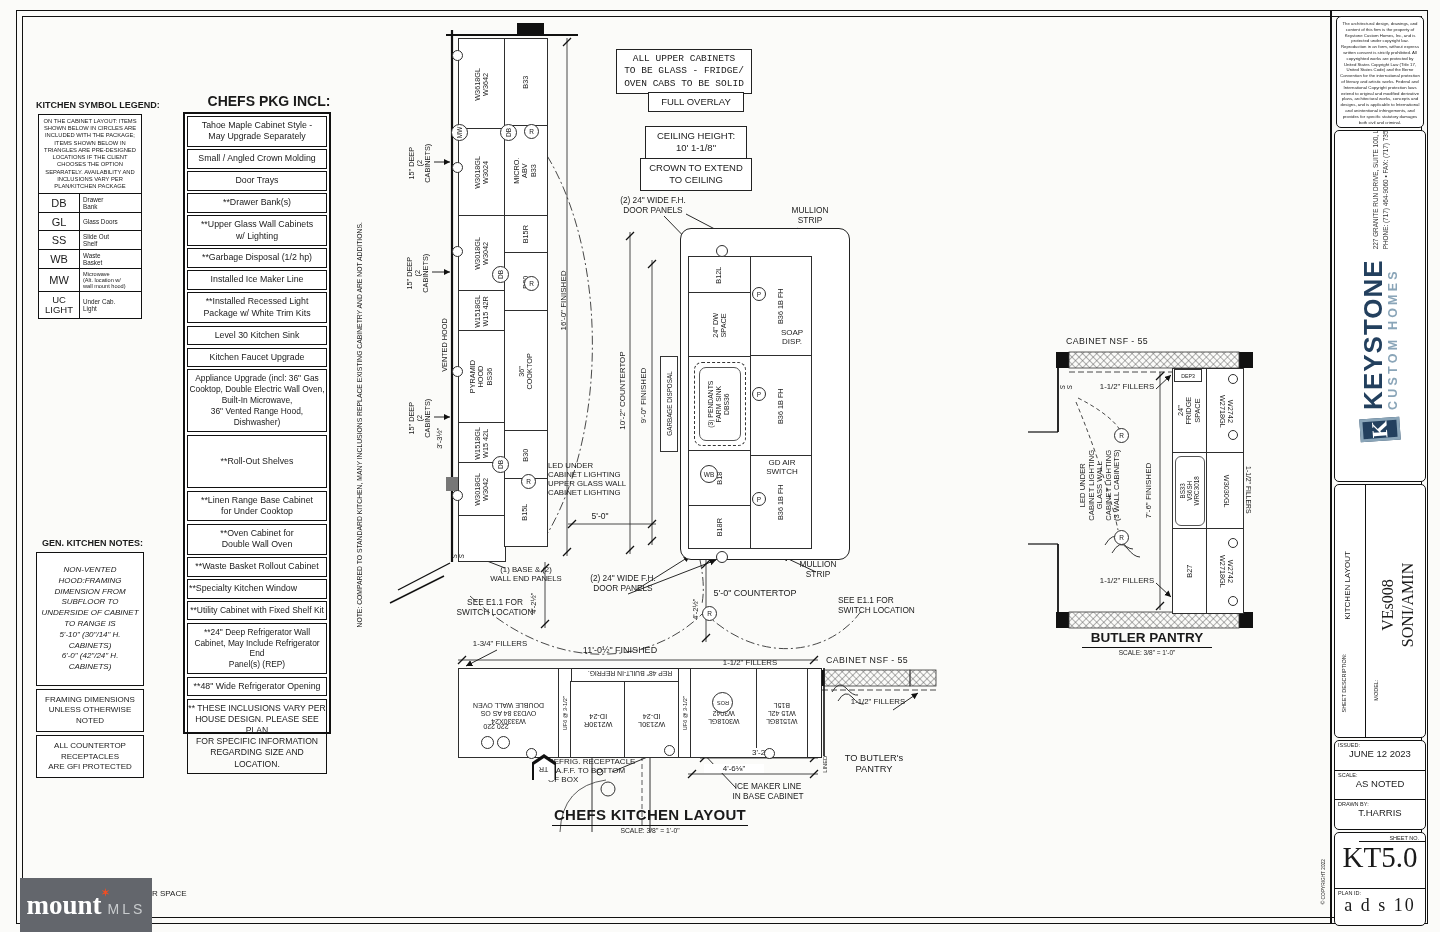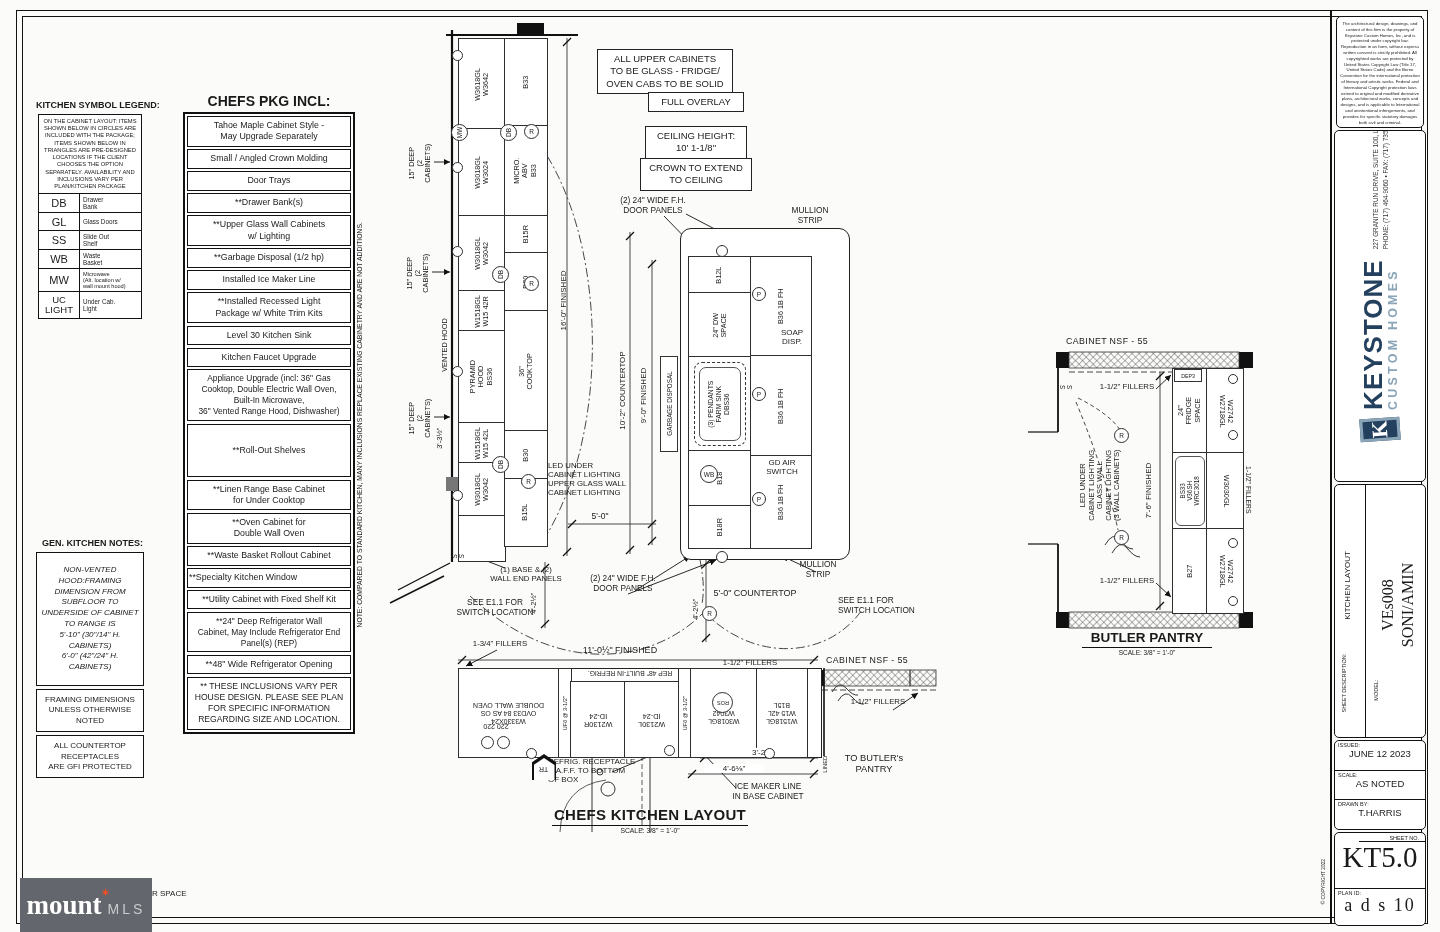--- a/index.html
+++ b/index.html
@@ -214,21 +214,21 @@
 6'-0" (42"/24" H.
 CABINETS)</div>
   <div style="border:1.6px solid #111;background:#fff;font-size:8px;text-align:center;white-space:pre-line;padding:5px 1px;line-height:1.3;">FRAMING DIMENSIONS
 UNLESS OTHERWISE NOTED</div>
   <div style="border:1.6px solid #111;background:#fff;font-size:8px;text-align:center;white-space:pre-line;padding:5px 1px;line-height:1.3;">ALL COUNTERTOP
 RECEPTACLES
 ARE GFI PROTECTED</div>
 </div>
 
 <div class="panel-title" style="left:183px;top:93px;width:172px;text-align:center;font-size:14px;">CHEFS PKG INCL:</div>
-<div class="abs" style="left:183px;top:112px;width:172px;height:622px;border:2px solid #111;background:#fff;z-index:3;display:flex;flex-direction:column;gap:2.5px;padding:2px;box-sizing:border-box;">
+<div class="abs" style="left:183px;top:112px;width:148px;height:622px;border:2px solid #111;background:#fff;z-index:3;display:flex;flex-direction:column;gap:2.5px;padding:2px;box-sizing:border-box;">
   <div style="border:1.3px solid #111;font-size:8.8px;text-align:center;white-space:pre-line;padding:3px 1px;line-height:1.3;">Tahoe Maple Cabinet Style -
 May Upgrade Separately</div>
   <div style="border:1.3px solid #111;font-size:8.8px;text-align:center;white-space:pre-line;padding:3px 1px;line-height:1.3;">Small / Angled Crown Molding</div>
   <div style="border:1.3px solid #111;font-size:8.8px;text-align:center;white-space:pre-line;padding:3px 1px;line-height:1.3;">Door Trays</div>
   <div style="border:1.3px solid #111;font-size:8.8px;text-align:center;white-space:pre-line;padding:3px 1px;line-height:1.3;">**Drawer Bank(s)</div>
   <div style="border:1.3px solid #111;font-size:8.8px;text-align:center;white-space:pre-line;padding:3px 3px;line-height:1.3;">**Upper Glass Wall Cabinets
 w/ Lighting</div>
   <div style="border:1.3px solid #111;font-size:8.8px;text-align:center;white-space:pre-line;padding:3px 1px;line-height:1.3;">**Garbage Disposal (1/2 hp)</div>
   <div style="border:1.3px solid #111;font-size:8.8px;text-align:center;white-space:pre-line;padding:3px 1px;line-height:1.3;">Installed Ice Maker Line</div>
   <div style="border:1.3px solid #111;font-size:8.8px;text-align:center;white-space:pre-line;padding:3px 1px;line-height:1.3;">**Installed Recessed Light
@@ -253,21 +253,21 @@
   <div style="border:1.3px solid #111;font-size:8.8px;text-align:center;white-space:pre-line;padding:3px 1px;line-height:1.3;">**48" Wide Refrigerator Opening</div>
   <div style="border:1.3px solid #111;font-size:8.6px;text-align:center;white-space:pre-line;padding:3px 0;line-height:1.3;">**  THESE INCLUSIONS VARY PER
 HOUSE DESIGN.  PLEASE SEE PLAN
 FOR SPECIFIC INFORMATION
 REGARDING SIZE AND LOCATION.</div>
 </div>
 <div class="rlbl" style="left:352px;top:120px;width:16px;height:610px;">
   <span style="font-size:6.8px;white-space:nowrap;">NOTE: COMPARED TO STANDARD KITCHEN, MANY INCLUSIONS REPLACE EXISTING CABINETRY AND ARE NOT ADDITIONS.</span>
 </div>
 
-<div class="nbox" style="left:597px;top:49px;width:124px;">ALL UPPER CABINETS
+<div class="nbox" style="left:616px;top:49px;width:124px;font-family:Liberation Mono, monospace;">ALL UPPER CABINETS
 TO BE GLASS - FRIDGE/
 OVEN CABS TO BE SOLID</div>
 <div class="nbox" style="left:648px;top:92px;width:84px;">FULL OVERLAY</div>
 <div class="nbox" style="left:645px;top:126px;width:90px;">CEILING HEIGHT:
 10' 1-1/8"</div>
 <div class="nbox" style="left:640px;top:158px;width:100px;">CROWN TO EXTEND
 TO CEILING</div>
 
 <div class="cab v" style="left:458px;top:38px;width:46px;height:90px;">
     <span>W3618GL

